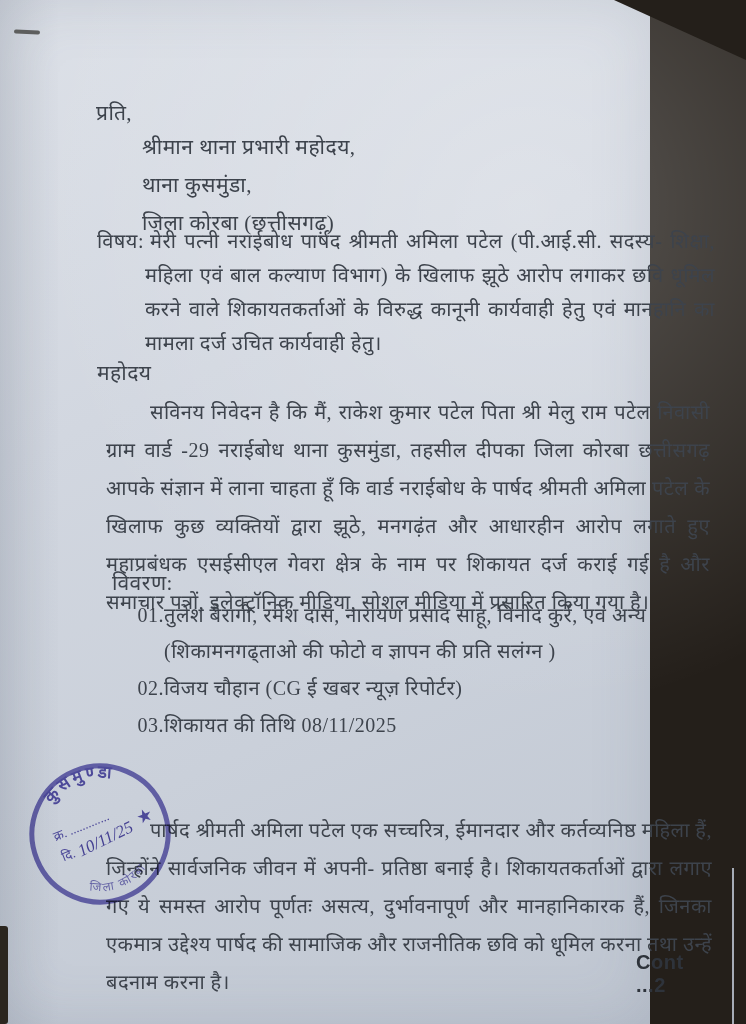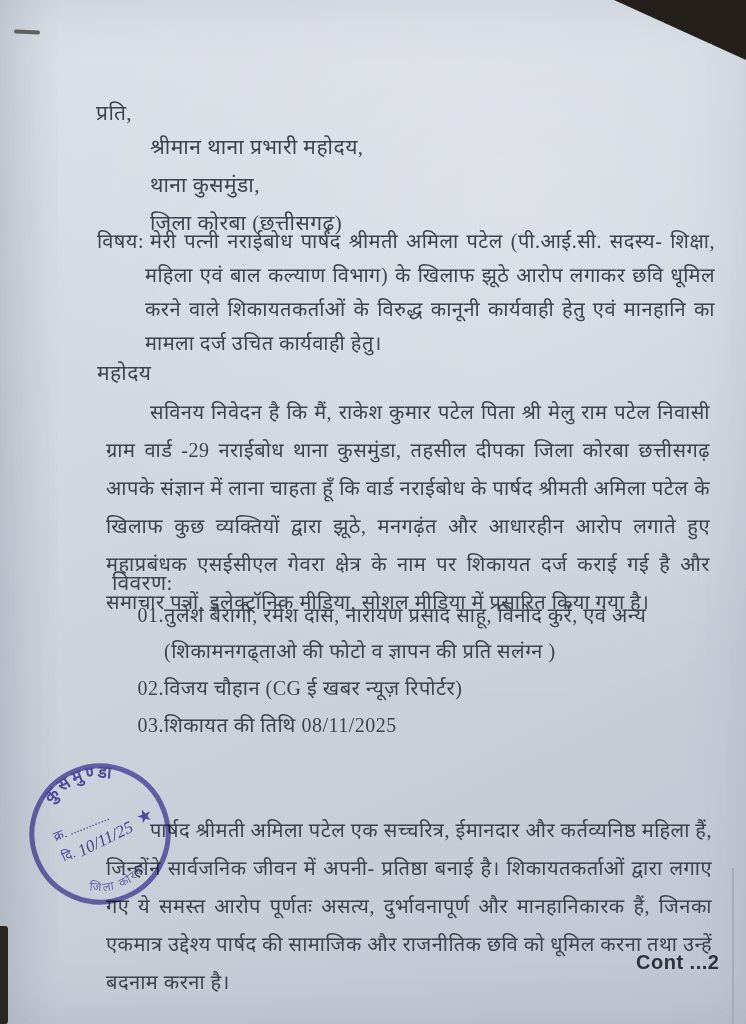--- a/index.html
+++ b/index.html
@@ -2,32 +2,32 @@
 <html><head>
 <meta charset="utf-8">
 <style>
   html,body{margin:0;padding:0;}
   body{
     width:746px;height:1024px;overflow:hidden;position:relative;
     background:#241f1a;
     font-family:"Liberation Serif","DejaVu Sans",sans-serif;
   }
   .paper{
-    position:absolute;left:0;top:0;width:746px;height:1024px;
+    position:absolute;left:0;top:0;width:650px;height:1024px;
     background:linear-gradient(155deg,#dde1e8 0%,#d2d7e0 35%,#cad0da 65%,#bfc6d1 100%);
     box-shadow:inset 0 0 60px rgba(90,100,120,.18);
   }
   .hand{
     font-family:"Liberation Serif","DejaVu Sans",sans-serif;
     color:#3d434c;
     letter-spacing:.5px;
   }
   .abs{position:absolute;}
   .prati{left:96px;top:98px;font-size:21px;}
-  .addressee{left:142px;top:128px;font-size:21px;line-height:38px;margin-left:8px;}
+  .addressee{left:142px;top:128px;font-size:21px;line-height:38px;}
   .subject{left:97px;top:224px;width:618px;font-size:20px;line-height:34px;text-align:justify;}
   .subject .para{padding-left:48px;text-indent:-48px;margin:0;}
   .subject-label{padding-right:6px;margin-top:16px;}
   .greeting{left:97px;top:358px;font-size:21px;}
   .para1{left:94px;top:381px;width:628px;font-size:20px;line-height:38px;text-align:justify;}
   .para1 p,.para2 p{margin:12px;text-indent:44px;}
   .details-label{left:112px;top:568px;font-size:21px;}
   .details{left:126px;top:597px;width:604px;font-size:20px;line-height:36px;}
   .detail-item{display:flex;margin-bottom:1px;}
   .detail-num{width:38px;flex:0 0 38px;text-align:right;}

